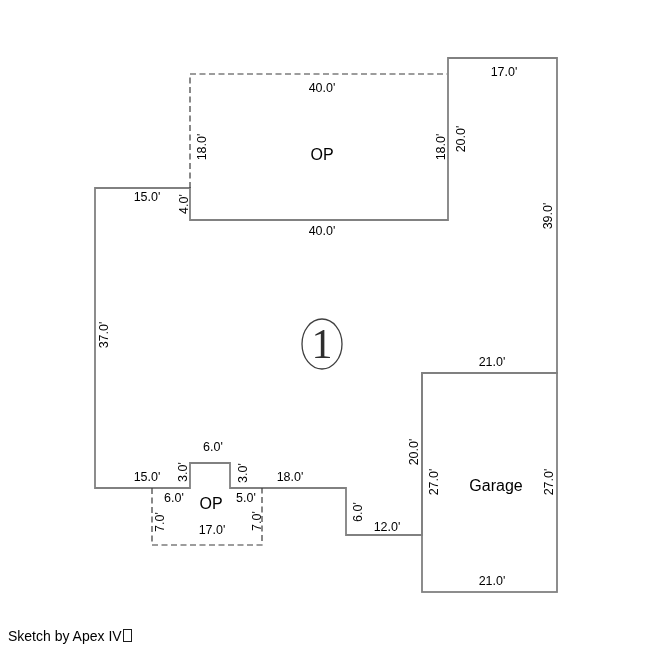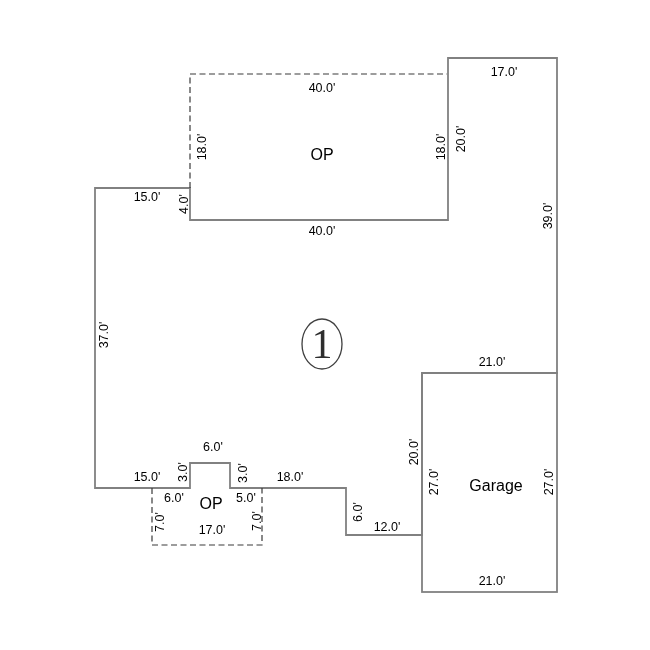--- a/index.html
+++ b/index.html
@@ -102,13 +102,16 @@
       <text class="dim" transform="translate(160 522) rotate(-90)" x="0" y="4">7.0'</text>
       <text class="dim" transform="translate(257 521) rotate(-90)" x="0" y="4">7.0'</text>
       <text class="dim" transform="translate(358 512) rotate(-90)" x="0" y="4">6.0'</text>
       <text class="dim" transform="translate(414 452) rotate(-90)" x="0" y="4">20.0'</text>
       <text class="dim" transform="translate(434 482) rotate(-90)" x="0" y="4">27.0'</text>
       <text class="dim" transform="translate(549 482) rotate(-90)" x="0" y="4">27.0'</text>
     </g>
   </svg>
 
   
+  <div class="footer">
+    <span>Sketch by Apex IV</span><span class="glyph-box"></span>
+  </div>
 </div>
 
 </body></html>

